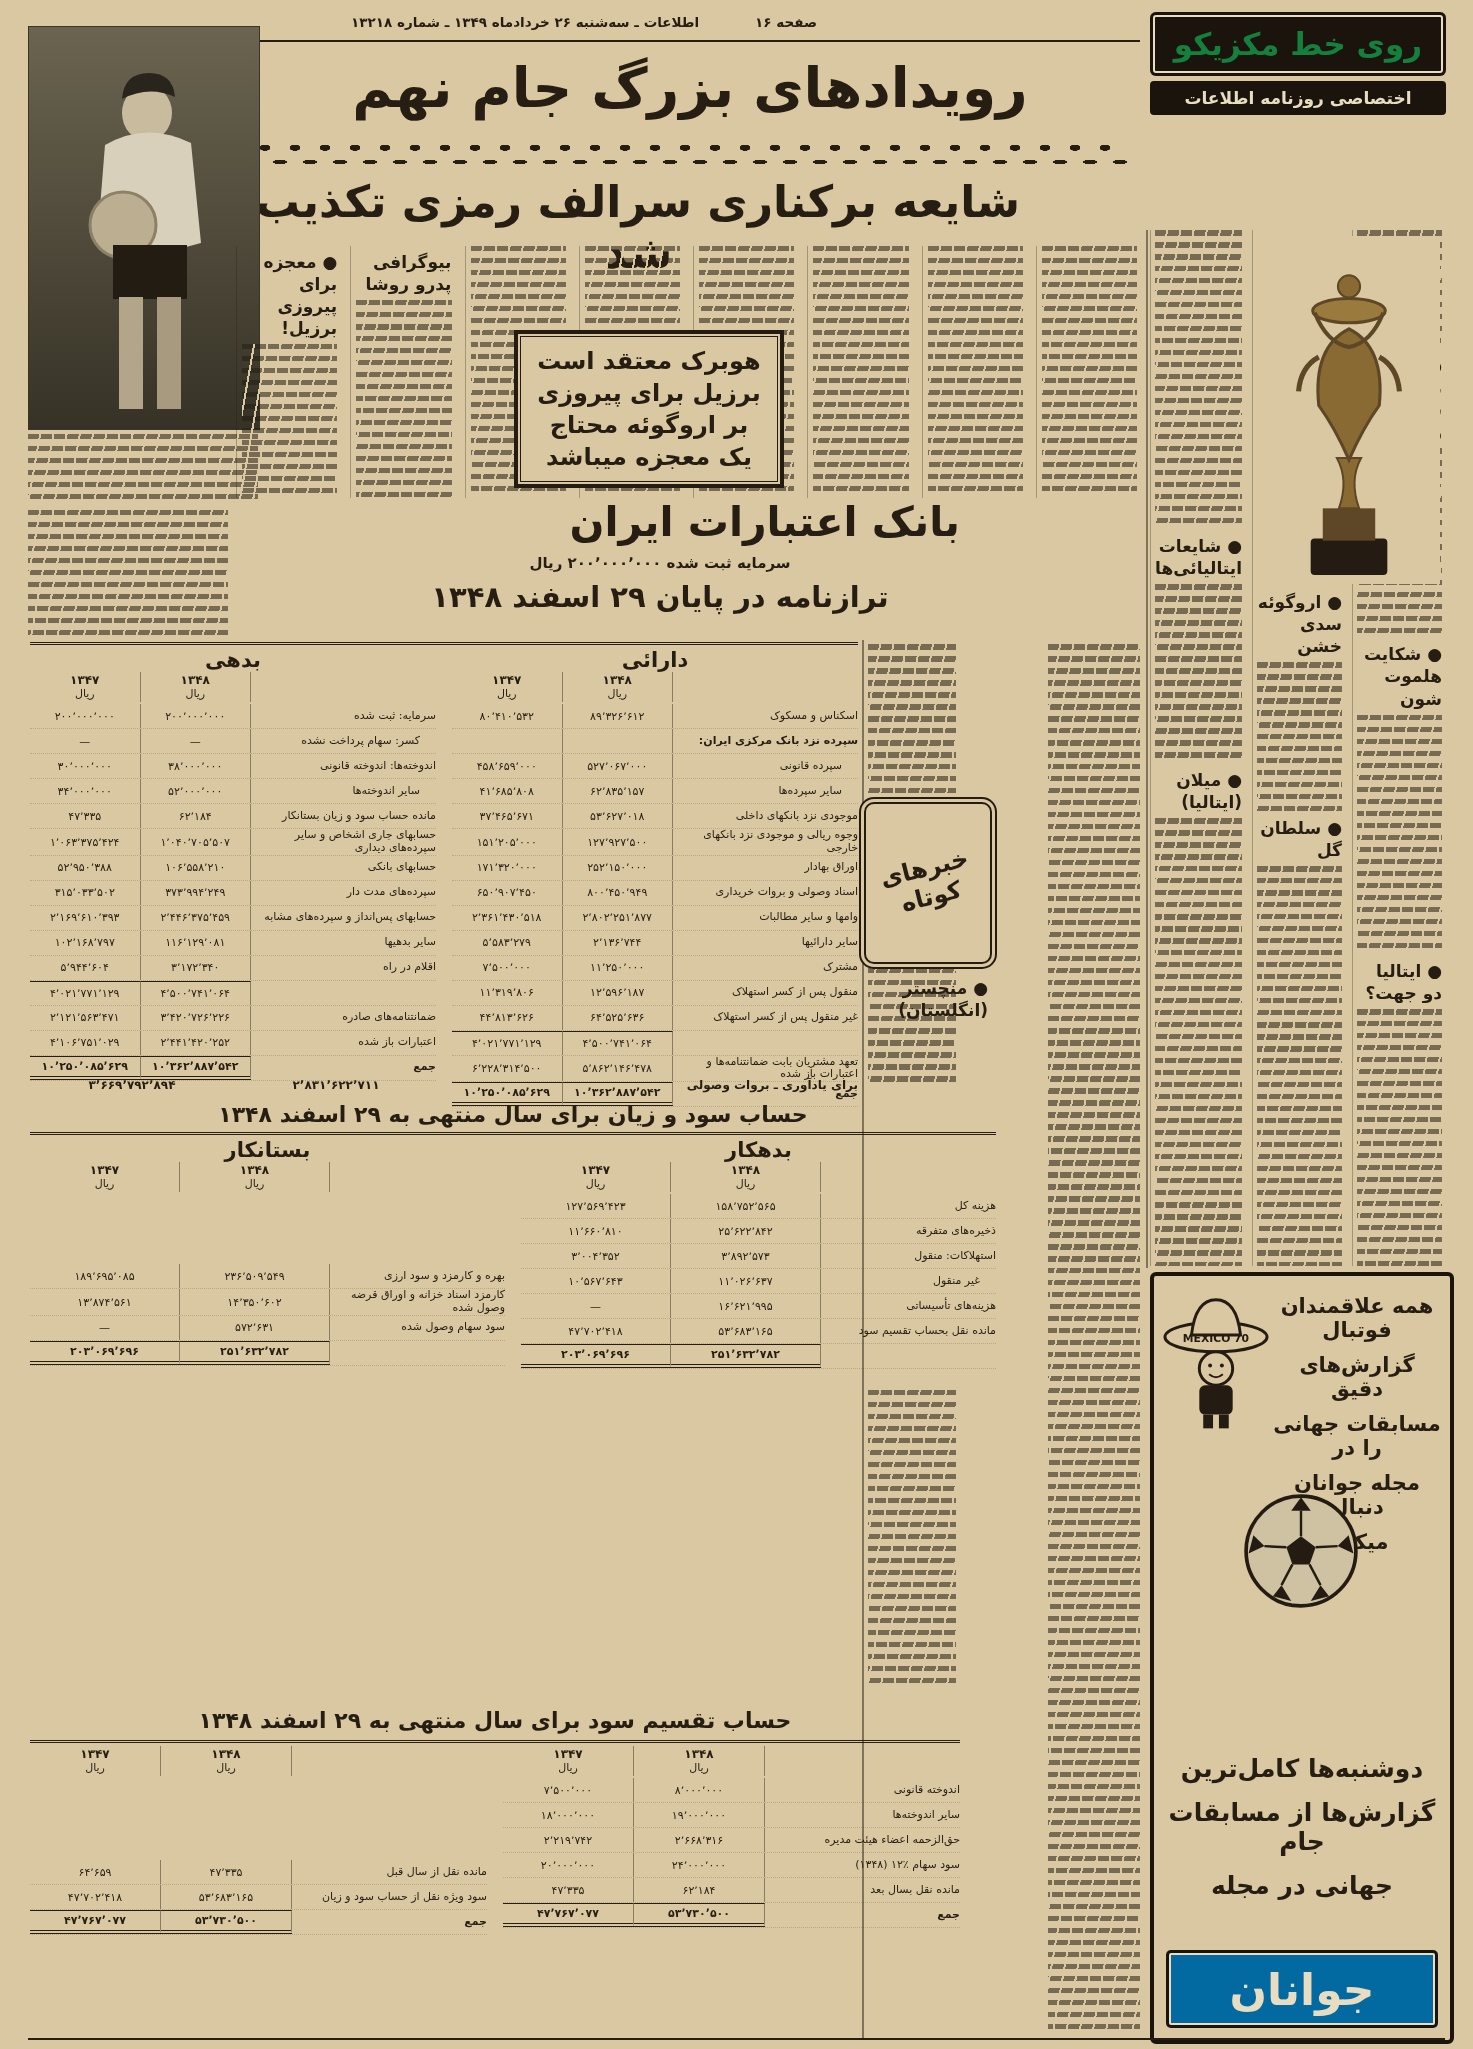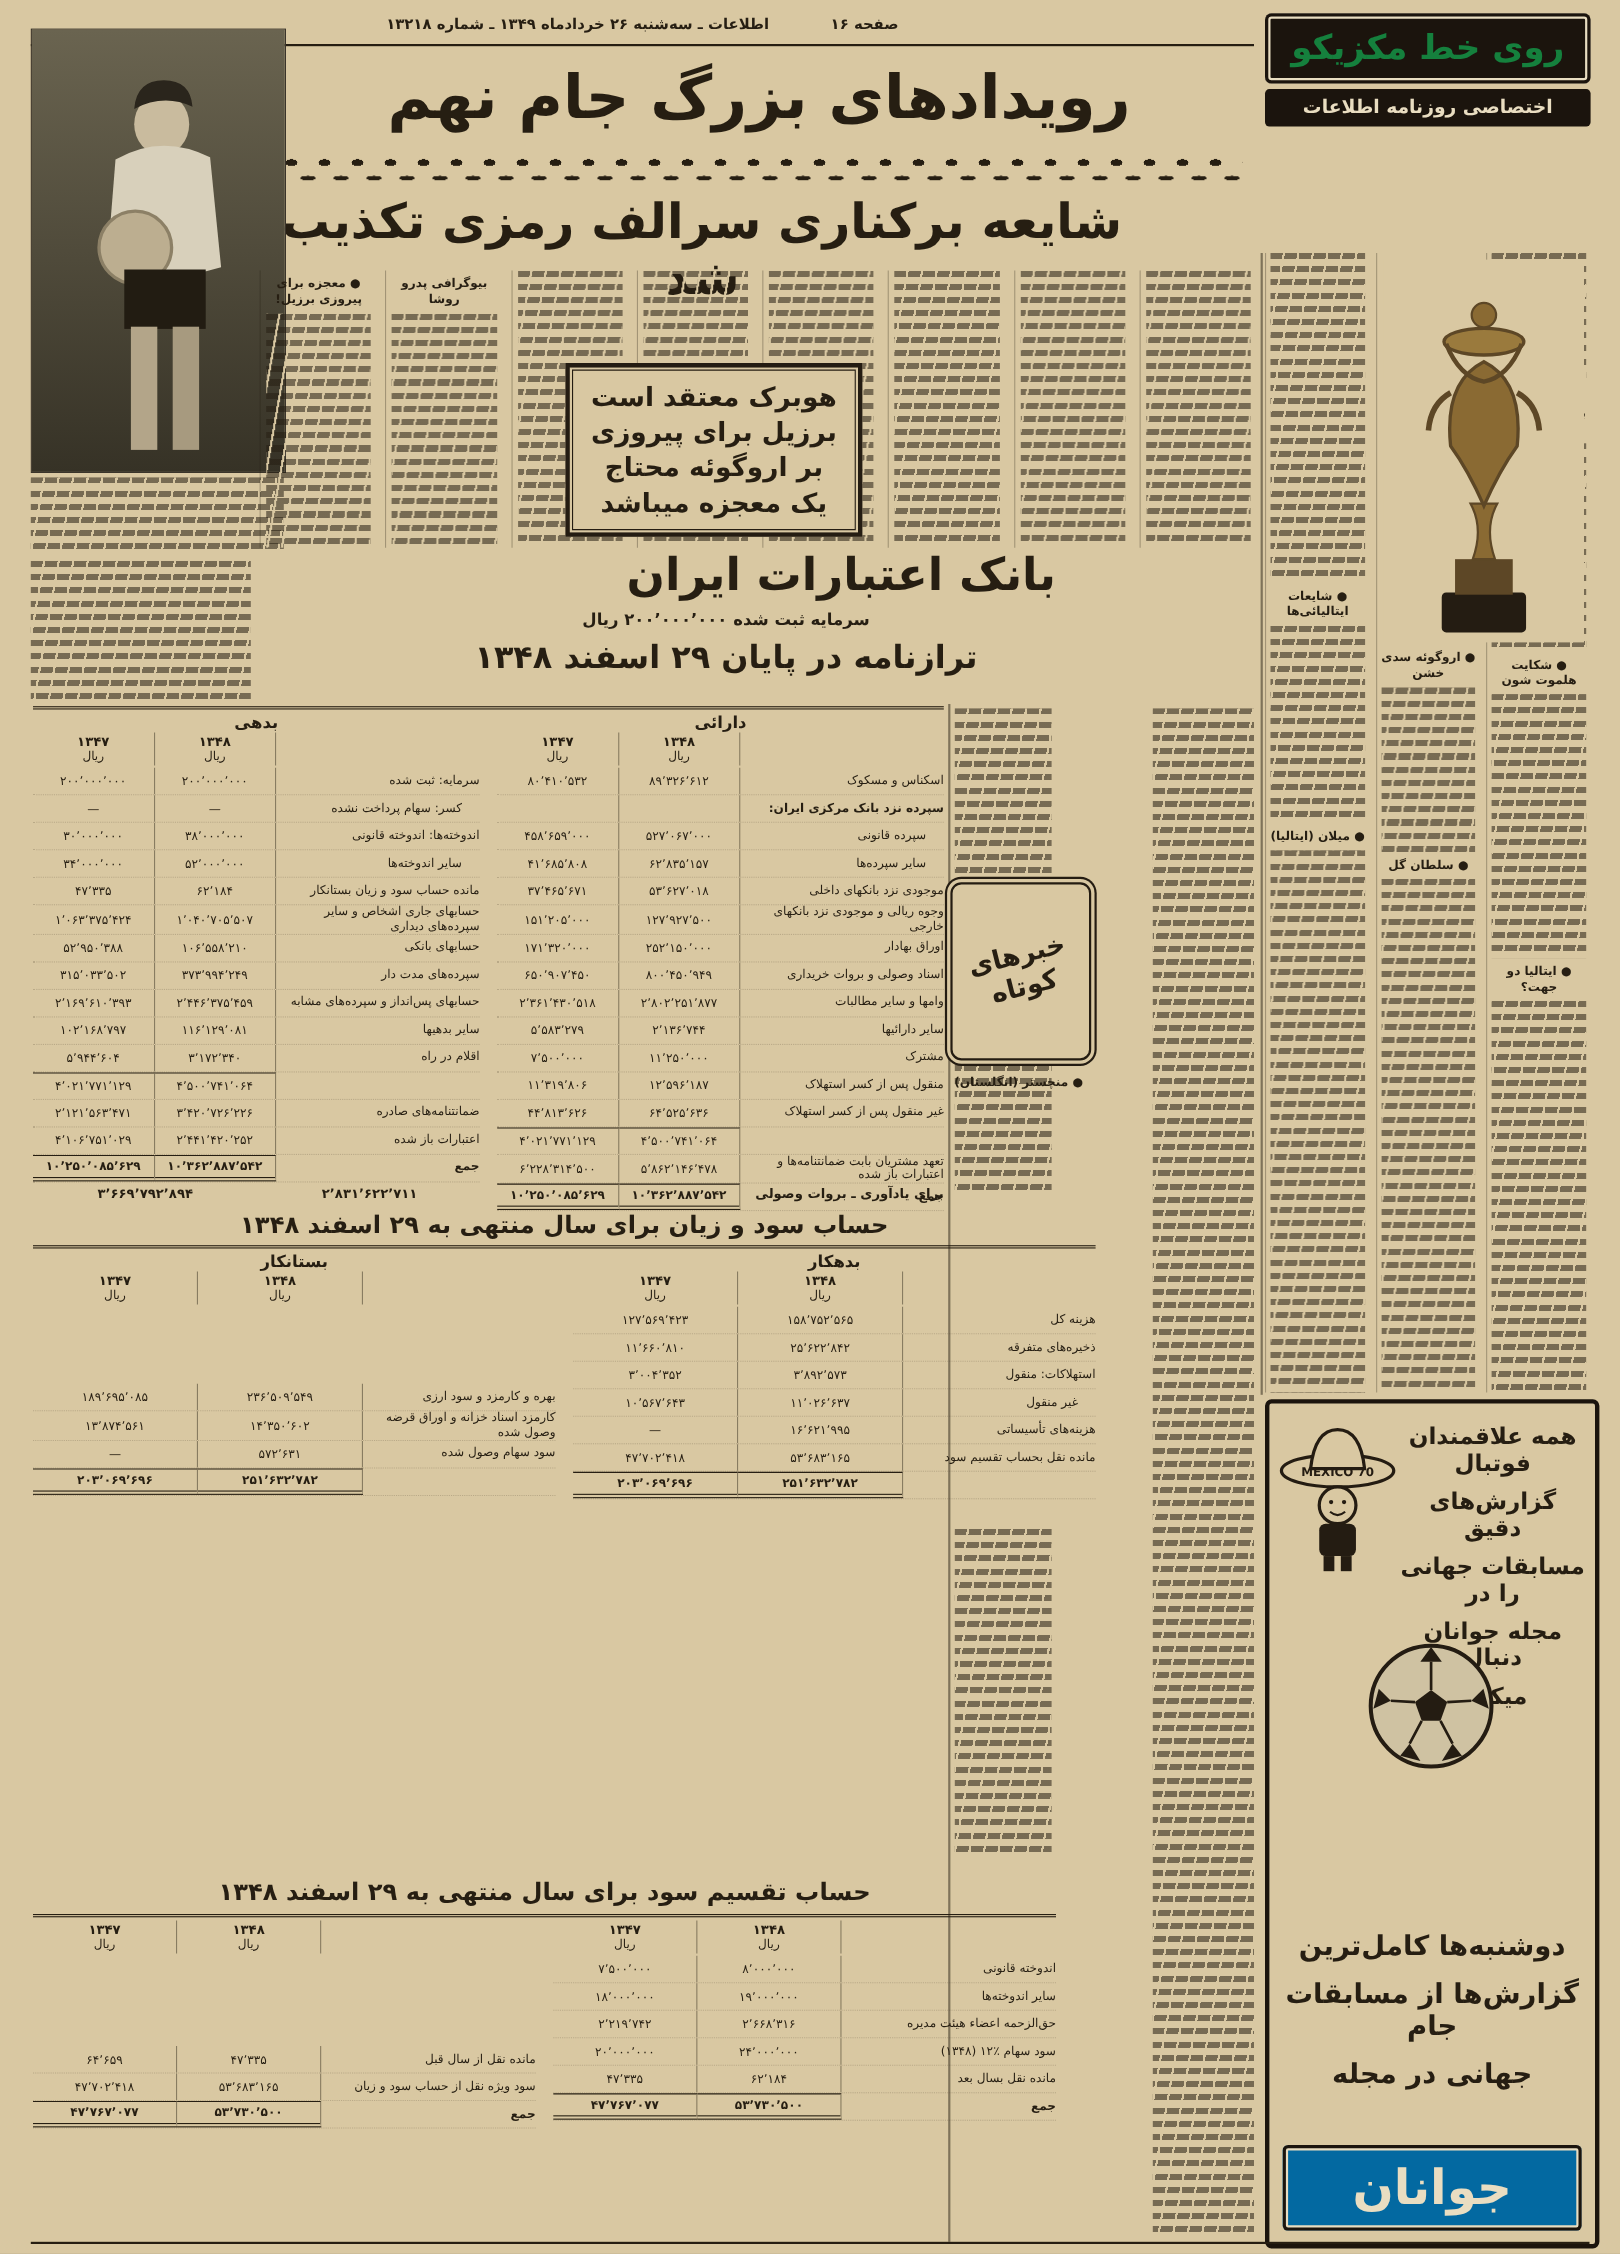--- a/index.html
+++ b/index.html
@@ -5,21 +5,21 @@
   html,body{margin:0;padding:0;background:#6e6657;}
   .page{position:relative;width:1473px;height:2049px;background:#d9c8a2;overflow:hidden;
         font-family:"DejaVu Sans","Liberation Sans",sans-serif;color:#261e12;direction:rtl;}
   .abs{position:absolute;}
   .rule{background:#261e12;}
   
   .tx{background-image:
       repeating-linear-gradient(100deg, rgba(217,200,162,0) 0 11px, #d9c8a2 11px 13px),
       repeating-linear-gradient(to bottom, rgba(38,30,18,.55) 0 5.5px, rgba(38,30,18,0) 5.5px 12px);}
   .grow{flex:1 1 auto;}
-  .subhead{font-size:11px;font-weight:bold;text-align:center;line-height:1.3;margin:5px 0;flex:0 0 auto;}
+  .subhead{font-size:17px;font-weight:bold;line-height:1.3;margin:5px 0;flex:0 0 auto;}
   
   #hdr{left:28px;top:14px;width:1112px;display:flex;justify-content:center;gap:56px;font-size:13.5px;font-weight:bold;}
   #hdr-rule{left:28px;top:40px;width:1112px;height:2px;}
   
   #masthead{left:1150px;top:12px;width:296px;}
   .mh1{background:#1b140d;color:#15803d;text-align:center;font-size:31px;font-weight:bold;
        padding:14px 6px;box-shadow:inset 0 0 0 3px #1b140d, inset 0 0 0 5px #e9ddc1;border-radius:6px;}
   .mh2{background:#1b140d;color:#e9ddc1;text-align:center;font-size:17px;font-weight:bold;margin-top:5px;padding:7px 4px;border-radius:4px;}
   
   #h1{left:238px;top:54px;width:904px;text-align:center;font-size:55px;font-weight:bold;line-height:1.25;}
@@ -41,21 +41,21 @@
          box-shadow:inset 0 0 0 2px #d9c8a2, inset 0 0 0 3px #241c12;
          display:flex;flex-direction:column;align-items:center;justify-content:center;gap:2px;z-index:4;}
   #quote div{font-size:24px;font-weight:bold;line-height:1.25;}
   
   #bank-name{left:360px;top:498px;width:600px;text-align:right;font-size:41px;font-weight:bold;}
   #capital{left:360px;top:554px;width:600px;text-align:center;font-size:15px;font-weight:bold;}
   #bal-title{left:330px;top:580px;width:660px;text-align:center;font-size:29px;font-weight:bold;}
   
   .tbl{display:flex;gap:16px;align-items:flex-start;border-top:3px double #261e12;padding-top:3px;}
   .side{flex:1;--lc:185px;}
-  .side-head{font-weight:bold;text-align:center;font-size:15px;}
+  .side-head{font-weight:bold;text-align:center;font-size:21px;}
   .years{display:grid;grid-template-columns:var(--lc) 1fr 1fr;margin-bottom:2px;}
   .years .y{text-align:center;font-size:12px;font-weight:bold;line-height:1.15;border-right:1px solid rgba(38,30,18,.45);padding:2px 0;}
   .years .yu{display:block;font-weight:normal;font-size:11px;}
   .row{display:grid;grid-template-columns:var(--lc) 1fr 1fr;min-height:24px;align-items:stretch;border-bottom:1px dotted rgba(38,30,18,.18);}
   .row .lbl{font-size:11px;line-height:1.15;display:flex;align-items:center;padding-left:4px;}
   .row .num{font-size:11px;direction:ltr;border-right:1px solid rgba(38,30,18,.45);
             display:flex;align-items:center;justify-content:center;}
   .row.indent .lbl{padding-right:16px;}
   .row.group .lbl{font-weight:bold;}
   .row.sub .num{border-top:1.5px solid #261e12;}

